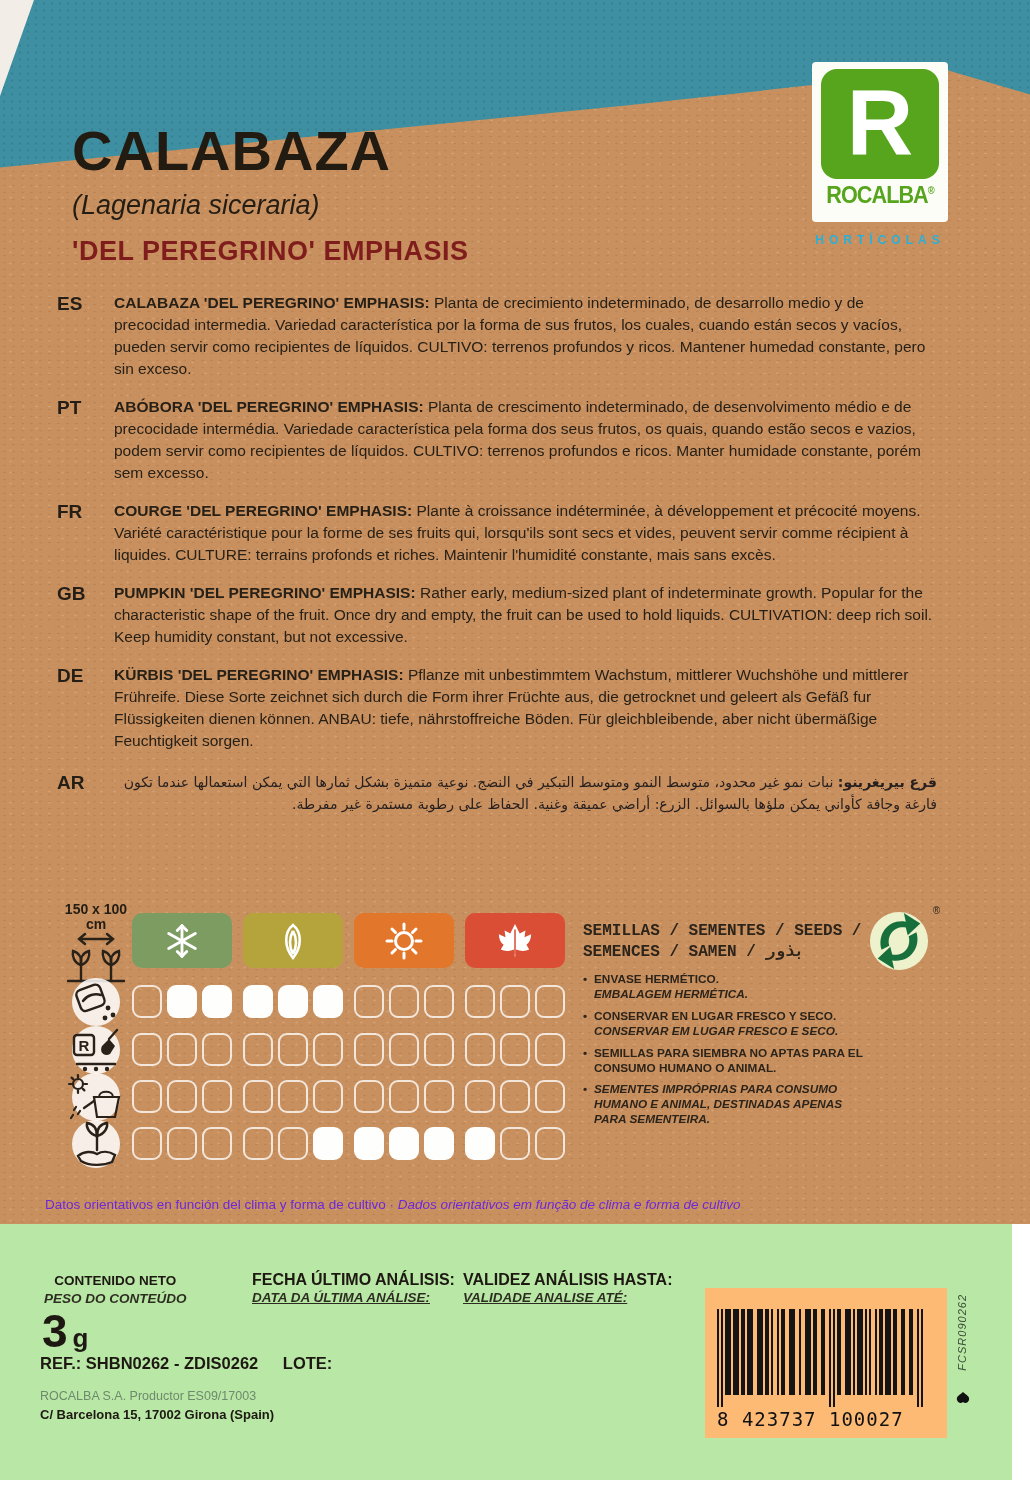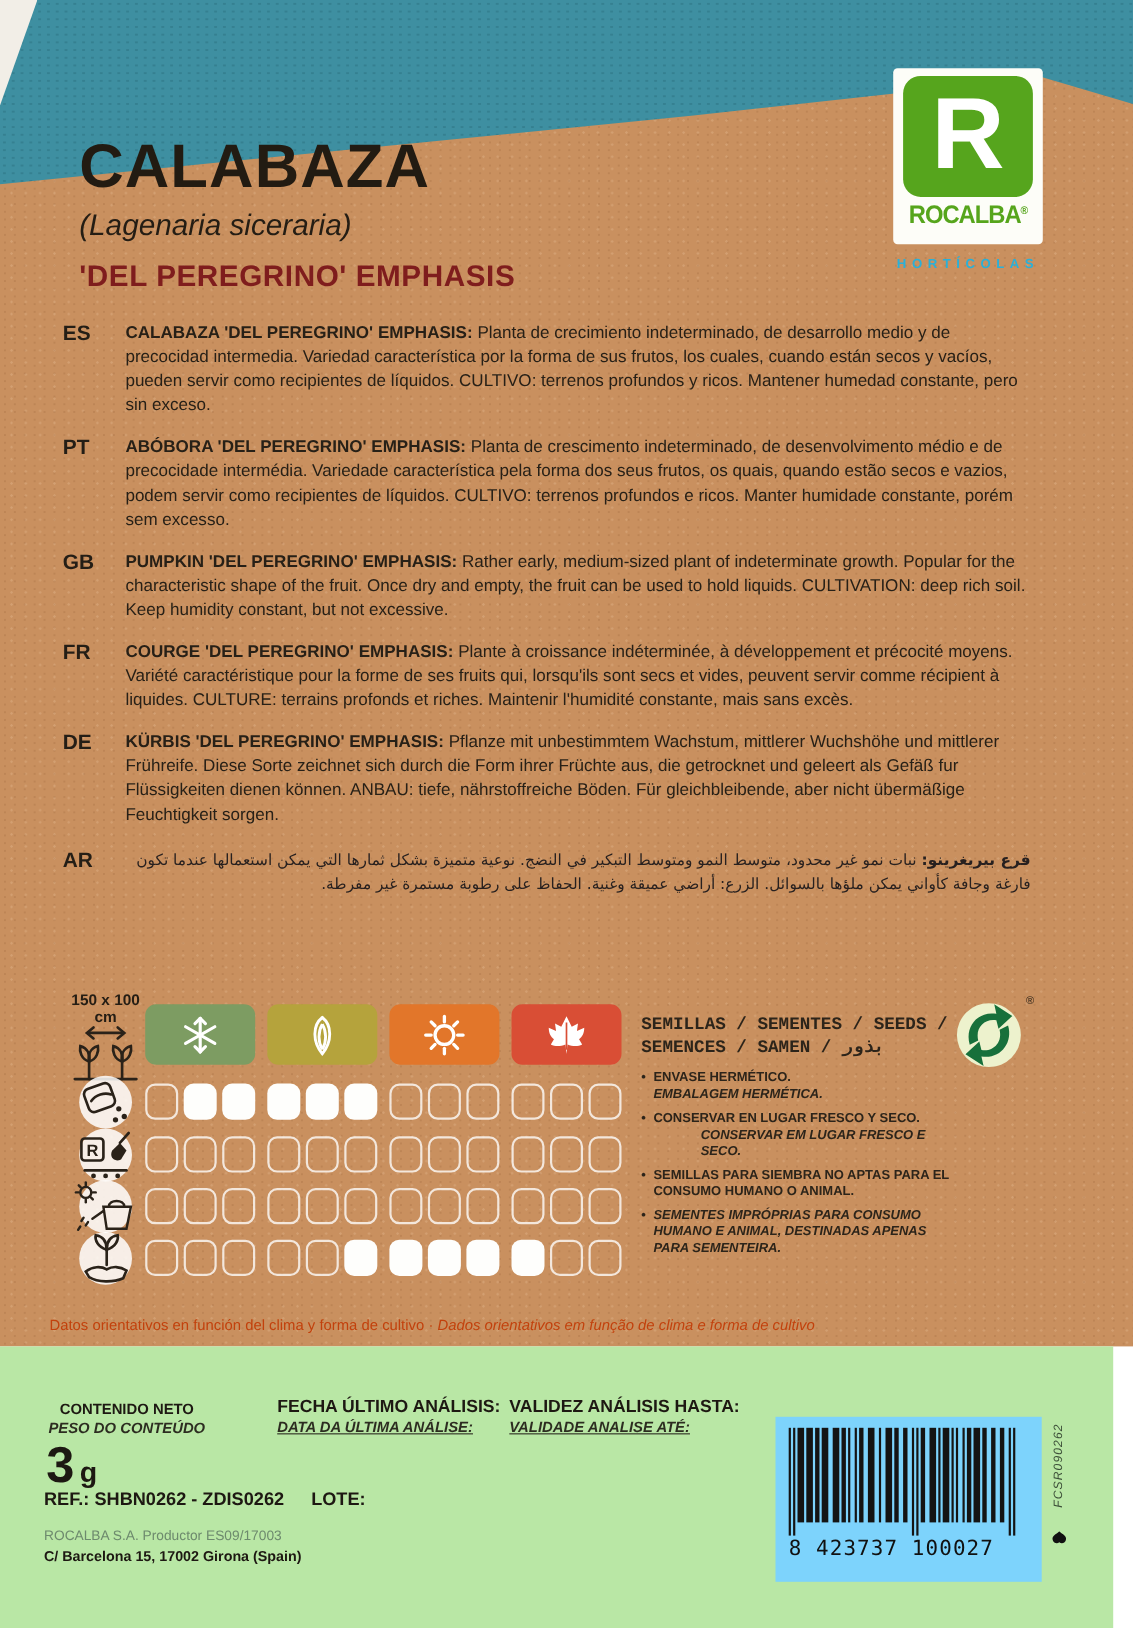--- a/index.html
+++ b/index.html
@@ -55,21 +55,21 @@
   .rowicon svg{position:relative;}
   .season{position:absolute;top:913px;width:100px;height:55px;border-radius:10px;
         display:flex;align-items:center;justify-content:center;}
   .season:nth-of-type(1){left:132px;}
   #season-0{left:132px;} #season-1{left:243px;} #season-2{left:354px;} #season-3{left:465px;}
   .mrow{position:absolute;left:132px;display:flex;}
   .mcell{width:30px;height:33px;border-radius:9px;margin-right:5px;box-sizing:border-box;flex:none;}
   .mcell:nth-child(3n){margin-right:11px;}
   .mcell.filled{background:#fefefc;}
   .mcell.empty{border:2px solid rgba(255,255,255,.78);}
-  .footnote{position:absolute;left:45px;top:1197px;width:920px;font-size:13.5px;color:#c2410c;}
+  .footnote{position:absolute;left:45px;top:1197px;width:920px;font-size:13.5px;color:#6d28d9;}
 
   
   .seeds-info{position:absolute;left:583px;top:921px;width:280px;color:#2c241a;}
   .si-head{font-weight:bold;font-size:16px;line-height:1.32;font-family:Liberation Mono, monospace;}
   .si-bullets{margin-top:9px;}
   .si-item{position:relative;padding-left:11px;font-size:11.8px;line-height:1.26;margin-bottom:7px;font-weight:bold;}
   .si-item::before{content:"\2022";position:absolute;left:0;top:0;}
   .green-dot{position:absolute;left:868px;top:910px;width:62px;height:62px;}
   .green-dot .reg{position:absolute;right:-10px;top:-5px;font-size:10px;color:#241d14;}
 
@@ -84,22 +84,22 @@
   .col2 .c-sub,.col3 .c-sub{font-size:13.5px;text-decoration:underline;}
   .col3{left:463px;top:46px;font-size:16px;line-height:1.25;}
   .net{position:absolute;left:42px;top:80px;font-weight:bold;}
   .net .n{font-size:46px;}
   .net .u{font-size:26px;margin-left:5px;}
   .refline{position:absolute;left:40px;top:130px;font-weight:bold;font-size:16.5px;}
   .refline .lote{margin-left:20px;}
   .producer{position:absolute;left:40px;top:165px;font-size:12.5px;color:#6d8a6d;}
   .address{position:absolute;left:40px;top:183px;font-weight:bold;font-size:13px;}
 
-  .barcode{position:absolute;left:705px;top:64px;width:242px;height:150px;background:#7dd3fc;
-        padding:10px 12px 0;box-sizing:border-box;}
+  .barcode{position:absolute;left:705px;top:64px;width:242px;height:150px;background:#fdba74;
+        padding:21px 12px 0;box-sizing:border-box;}
   #bars{height:98px;display:flex;align-items:flex-start;}
   #bars div{background:#141414;flex:none;}
   .bc-digits{font-family:"DejaVu Sans Mono",monospace;font-size:19px;letter-spacing:1px;
         margin-top:1px;color:#111;}
   .side-code{position:absolute;left:956px;top:1294px;writing-mode:vertical-rl;transform:rotate(180deg);
         font-size:11px;font-style:italic;letter-spacing:1px;color:#3c4f38;}
   .pmark{position:absolute;left:956px;top:1392px;}
 </style>
 </head>
 <body>
@@ -126,26 +126,26 @@
   <div class="descs" id="descs">
       <div class="desc">
         <span class="lang">ES</span>
         <p><b>CALABAZA 'DEL PEREGRINO' EMPHASIS: </b>Planta de crecimiento indeterminado, de desarrollo medio y de precocidad intermedia. Variedad característica por la forma de sus frutos, los cuales, cuando están secos y vacíos, pueden servir como recipientes de líquidos. CULTIVO: terrenos profundos y ricos. Mantener humedad constante, pero sin exceso.</p>
       </div>
       <div class="desc">
         <span class="lang">PT</span>
         <p><b>ABÓBORA 'DEL PEREGRINO' EMPHASIS: </b>Planta de crescimento indeterminado, de desenvolvimento médio e de precocidade intermédia. Variedade característica pela forma dos seus frutos, os quais, quando estão secos e vazios, podem servir como recipientes de líquidos. CULTIVO: terrenos profundos e ricos. Manter humidade constante, porém sem excesso.</p>
       </div>
       <div class="desc">
+        <span class="lang">FR</span>
+        <p><b>COURGE 'DEL PEREGRINO' EMPHASIS: </b>Plante à croissance indéterminée, à développement et précocité moyens. Variété caractéristique pour la forme de ses fruits qui, lorsqu'ils sont secs et vides, peuvent servir comme récipient à liquides. CULTURE: terrains profonds et riches. Maintenir l'humidité constante, mais sans excès.</p>
+      </div>
+      <div class="desc">
         <span class="lang">GB</span>
         <p><b>PUMPKIN 'DEL PEREGRINO' EMPHASIS: </b>Rather early, medium-sized plant of indeterminate growth. Popular for the characteristic shape of the fruit. Once dry and empty, the fruit can be used to hold liquids. CULTIVATION: deep rich soil. Keep humidity constant, but not excessive.</p>
-      </div>
-      <div class="desc">
-        <span class="lang">FR</span>
-        <p><b>COURGE 'DEL PEREGRINO' EMPHASIS: </b>Plante à croissance indéterminée, à développement et précocité moyens. Variété caractéristique pour la forme de ses fruits qui, lorsqu'ils sont secs et vides, peuvent servir comme récipient à liquides. CULTURE: terrains profonds et riches. Maintenir l'humidité constante, mais sans excès.</p>
       </div>
       <div class="desc">
         <span class="lang">DE</span>
         <p><b>KÜRBIS 'DEL PEREGRINO' EMPHASIS: </b>Pflanze mit unbestimmtem Wachstum, mittlerer Wuchshöhe und mittlerer Frühreife. Diese Sorte zeichnet sich durch die Form ihrer Früchte aus, die getrocknet und geleert als Gefäß fur Flüssigkeiten dienen können. ANBAU: tiefe, nährstoffreiche Böden. Für gleichbleibende, aber nicht übermäßige Feuchtigkeit sorgen.</p>
       </div>
     </div>
 
   <div class="desc-ar">
     <span class="lang">AR</span>
     <p class="ar-text"><b>قرع بيريغرينو:</b> <span>نبات نمو غير محدود، متوسط النمو ومتوسط التبكير في النضج. نوعية متميزة بشكل ثمارها التي يمكن استعمالها عندما تكون فارغة وجافة كأواني يمكن ملؤها بالسوائل. الزرع: أراضي عميقة وغنية. الحفاظ على رطوبة مستمرة غير مفرطة.</span></p>
@@ -339,21 +339,21 @@
       <div>SEMILLAS / SEMENTES / SEEDS /</div>
       <div>SEMENCES / SAMEN / بذور</div>
     </div>
     <div class="si-bullets" id="bullets">
         <div class="si-item">
           <div>ENVASE HERMÉTICO.</div>
           <div style="font-style: italic;">EMBALAGEM HERMÉTICA.</div>
         </div>
         <div class="si-item">
           <div>CONSERVAR EN LUGAR FRESCO Y SECO.</div>
-          <div style="font-style: italic; margin-left: 43px;">CONSERVAR EM LUGAR FRESCO E SECO.</div>
+          <div style="font-style: italic;">CONSERVAR EM LUGAR FRESCO E SECO.</div>
         </div>
         <div class="si-item">
           <div>SEMILLAS PARA SIEMBRA NO APTAS PARA EL CONSUMO HUMANO O ANIMAL.</div>
         </div>
         <div class="si-item">
           <div style="font-style: italic;">SEMENTES IMPRÓPRIAS PARA CONSUMO HUMANO E ANIMAL, DESTINADAS APENAS PARA SEMENTEIRA.</div>
         </div>
       </div>
   </div>
 

